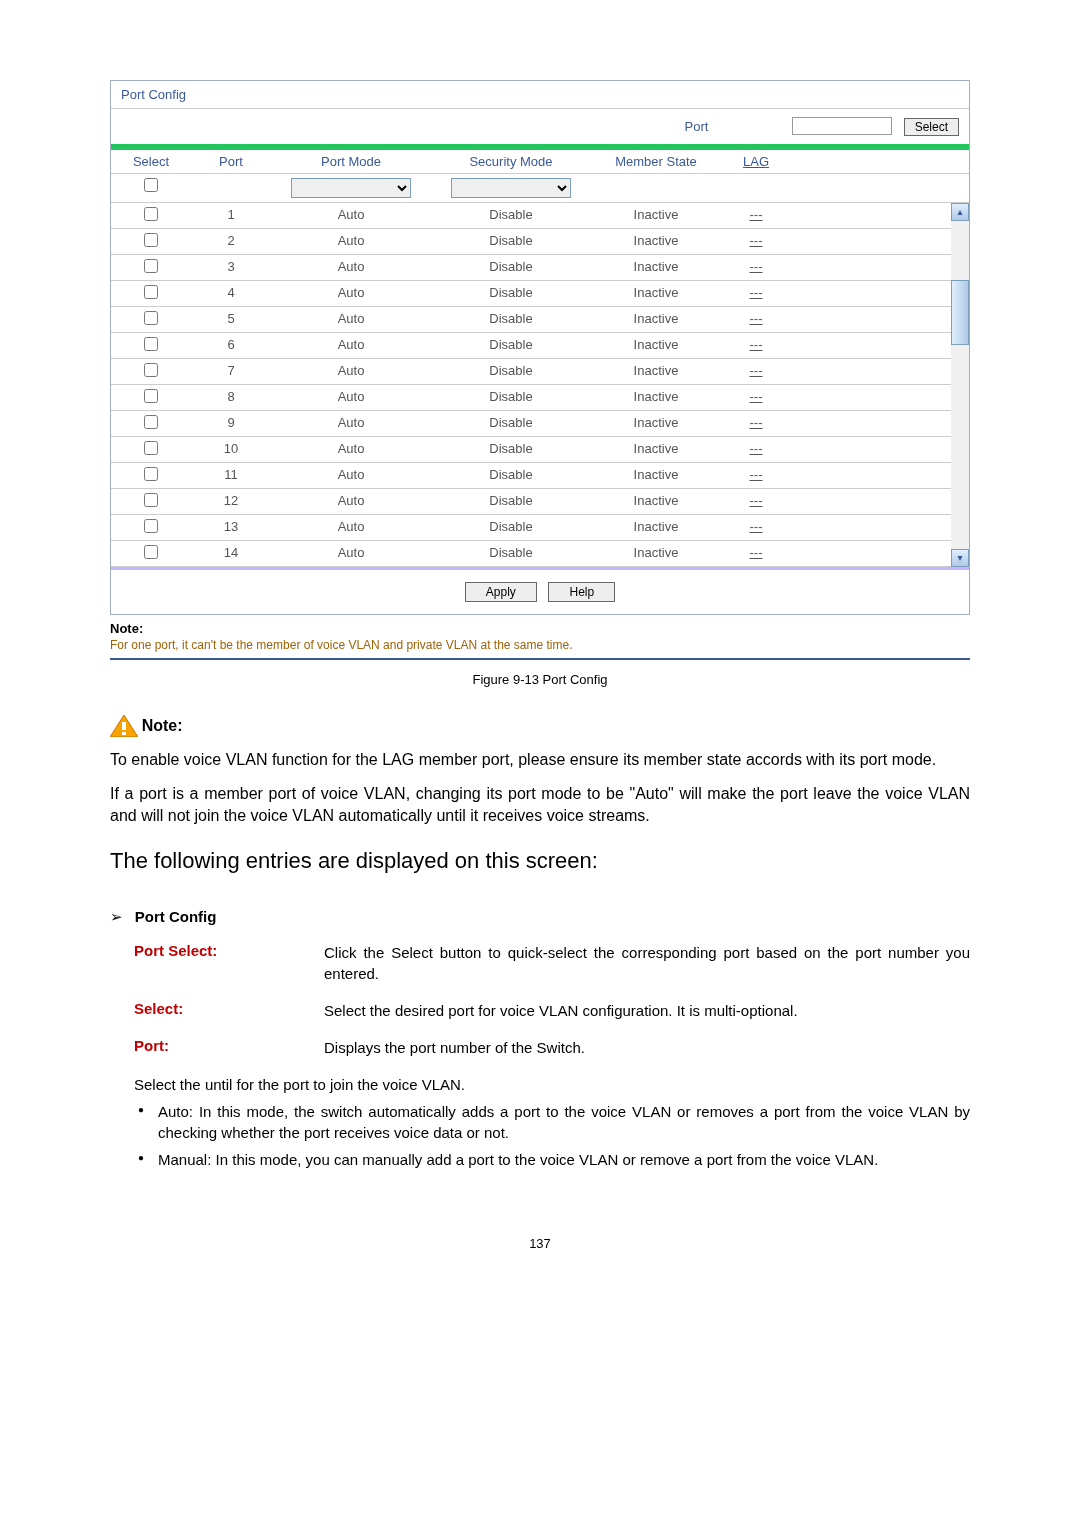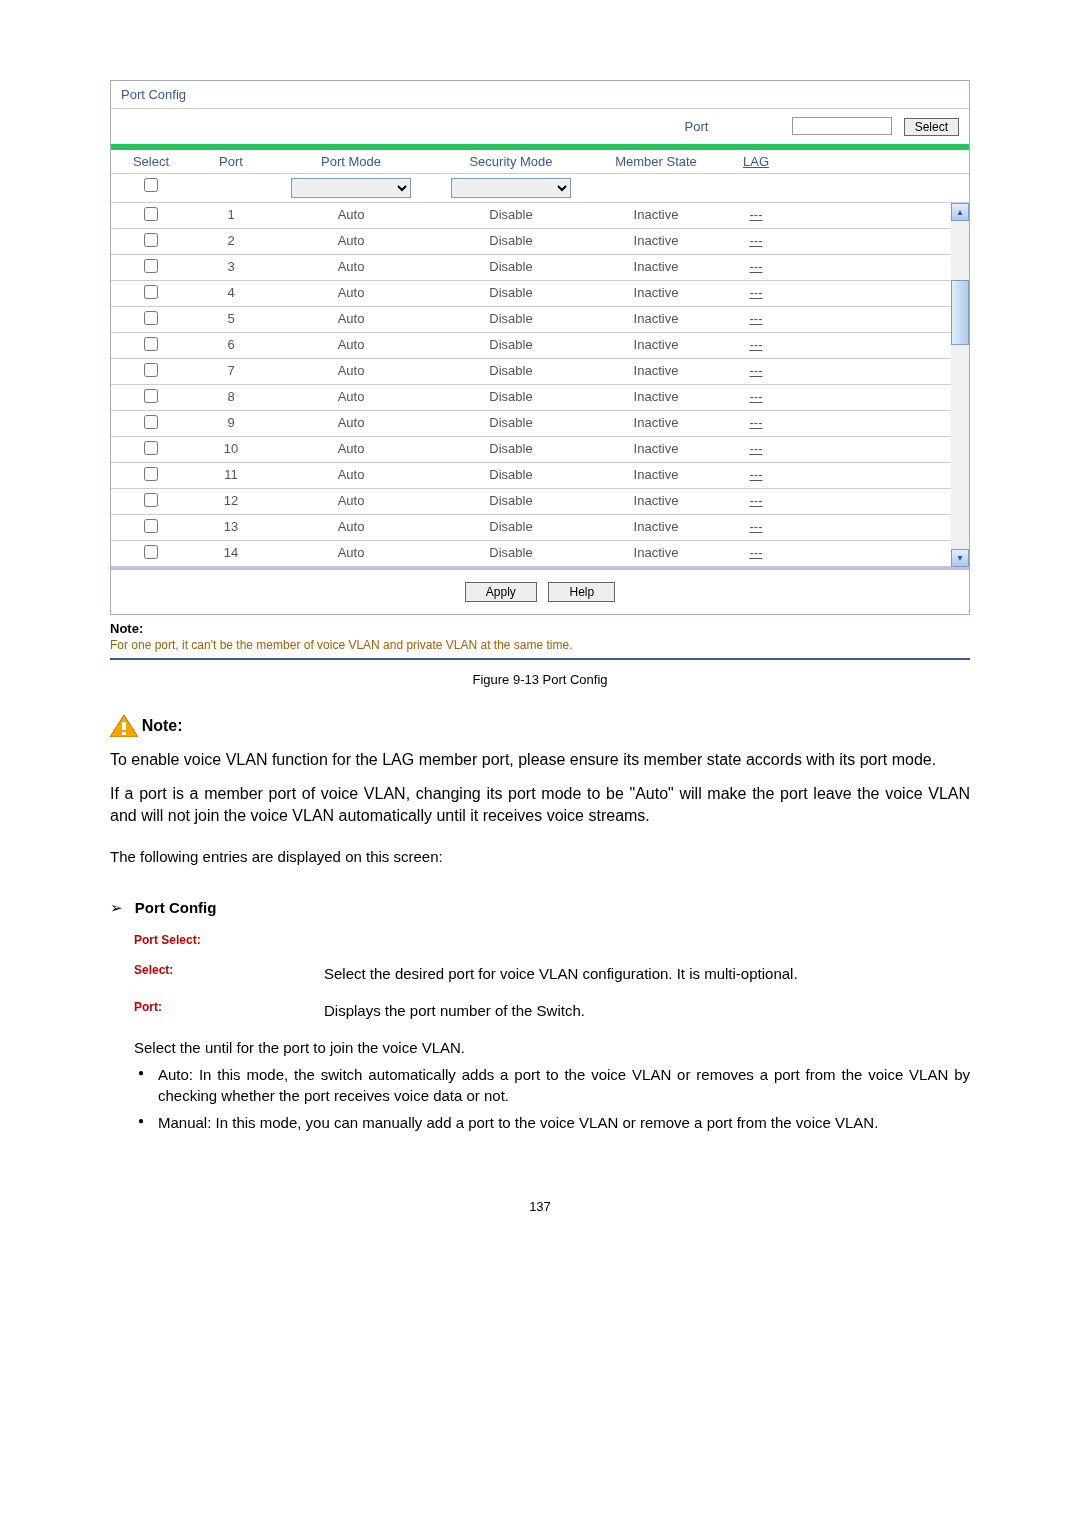--- a/index.html
+++ b/index.html
@@ -166,21 +166,21 @@
       font-size: 16px;
       vertical-align: middle;
     }
     .body-text {
       font-size: 16px;
       line-height: 1.4;
       margin-top: 12px;
       text-align: justify;
     }
     .body-text-large {
-      font-size: 15px;
+      font-size: 22px;
       margin-top: 18px;
     }
     .sub-heading {
       margin-top: 32px;
       font-size: 15px;
     }
     .arrow-marker {
       display: inline-block;
       margin-right: 8px;
     }
@@ -189,21 +189,21 @@
       padding-left: 24px;
     }
     .desc-row {
       display: flex;
       margin-bottom: 16px;
     }
     .desc-term {
       width: 190px;
       color: #c00000;
       font-weight: bold;
-      font-size: 12px;
+      font-size: 15px;
       flex-shrink: 0;
     }
     .desc-def {
       flex: 1;
       font-size: 15px;
       line-height: 1.4;
       text-align: justify;
     }
     .desc-def ul {
       list-style: none;
@@ -413,20 +413,21 @@
 <div class="body-text body-text-large">The following entries are displayed on this screen:</div>
 
 <div class="sub-heading">
   <span class="arrow-marker">➢</span>
   <b>Port Config</b>
 </div>
 
 <div class="desc-list">
   <div class="desc-row">
     <div class="desc-term">Port Select:</div>
+    <div class="desc-def">Click the Select button to quick-select the corresponding port based on the port number you entered.</div>
   </div>
   <div class="desc-row">
     <div class="desc-term">Select:</div>
     <div class="desc-def">Select the desired port for voice VLAN configuration. It is multi-optional.</div>
   </div>
   <div class="desc-row">
     <div class="desc-term">Port:</div>
     <div class="desc-def">Displays the port number of the Switch.</div>
   </div>
   <div class="desc-row">

